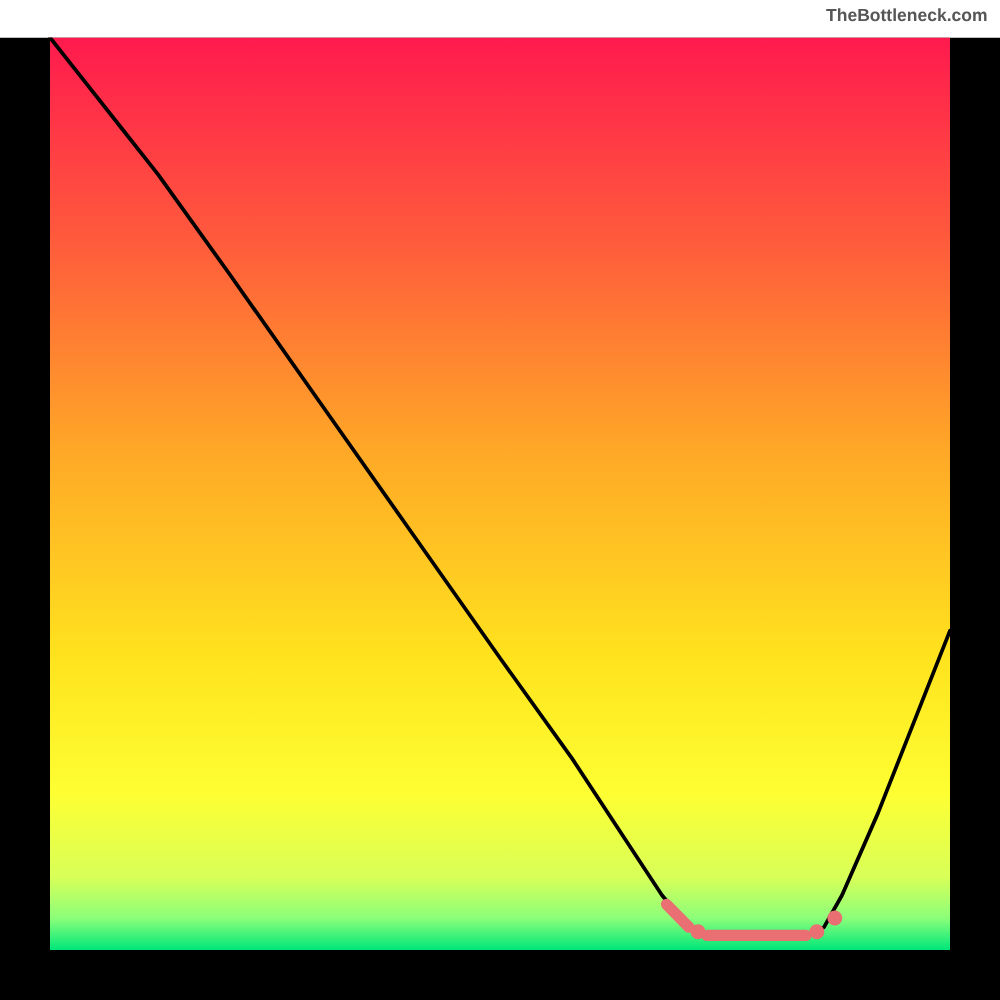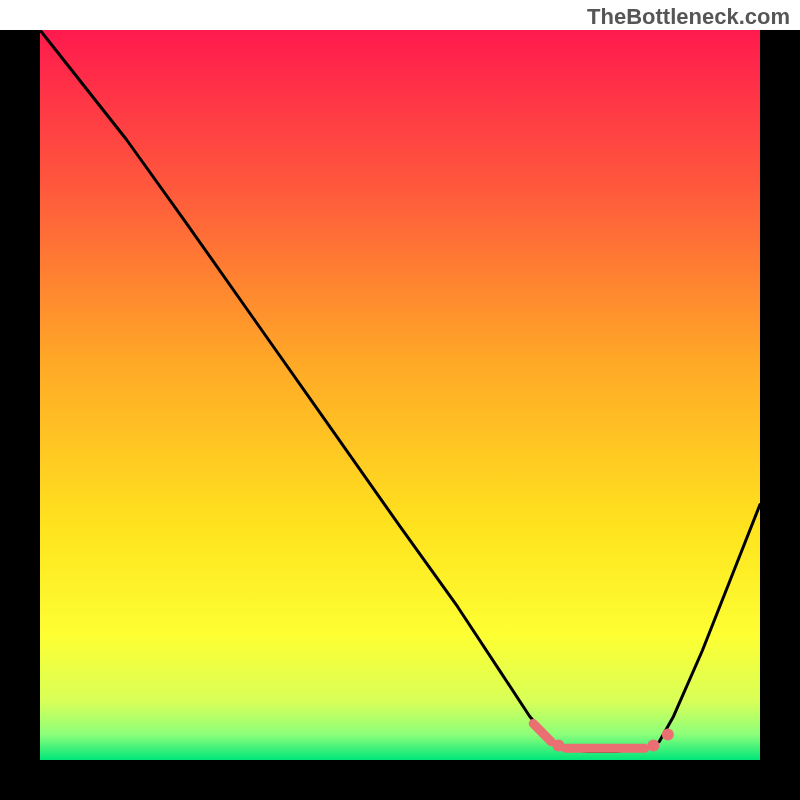--- a/index.html
+++ b/index.html
@@ -7,21 +7,21 @@
   .container {
     position: relative;
     width: 800px;
     height: 800px;
   }
   .watermark {
     position: absolute;
     top: 4px;
     right: 10px;
     font-family: Arial, Helvetica, sans-serif;
-    font-size: 22px;
+    font-size: 14px;
     font-weight: bold;
     color: #565656;
     z-index: 10;
   }
   .plot {
     position: absolute;
     left: 0;
     top: 30px;
     width: 800px;
     height: 770px;

